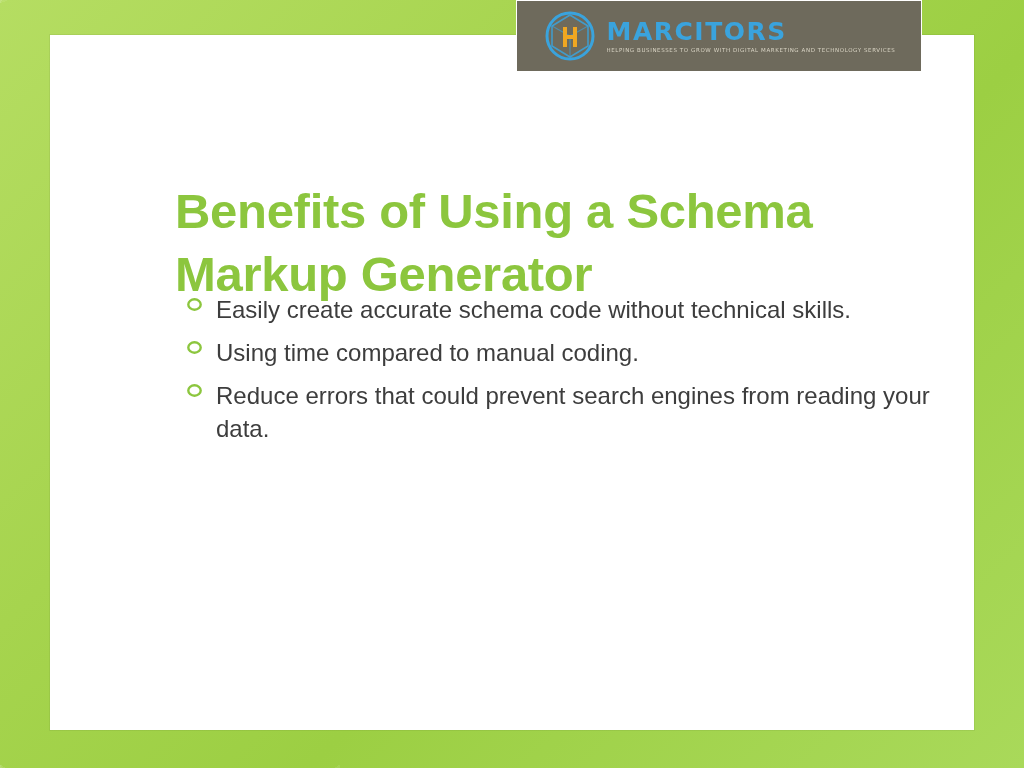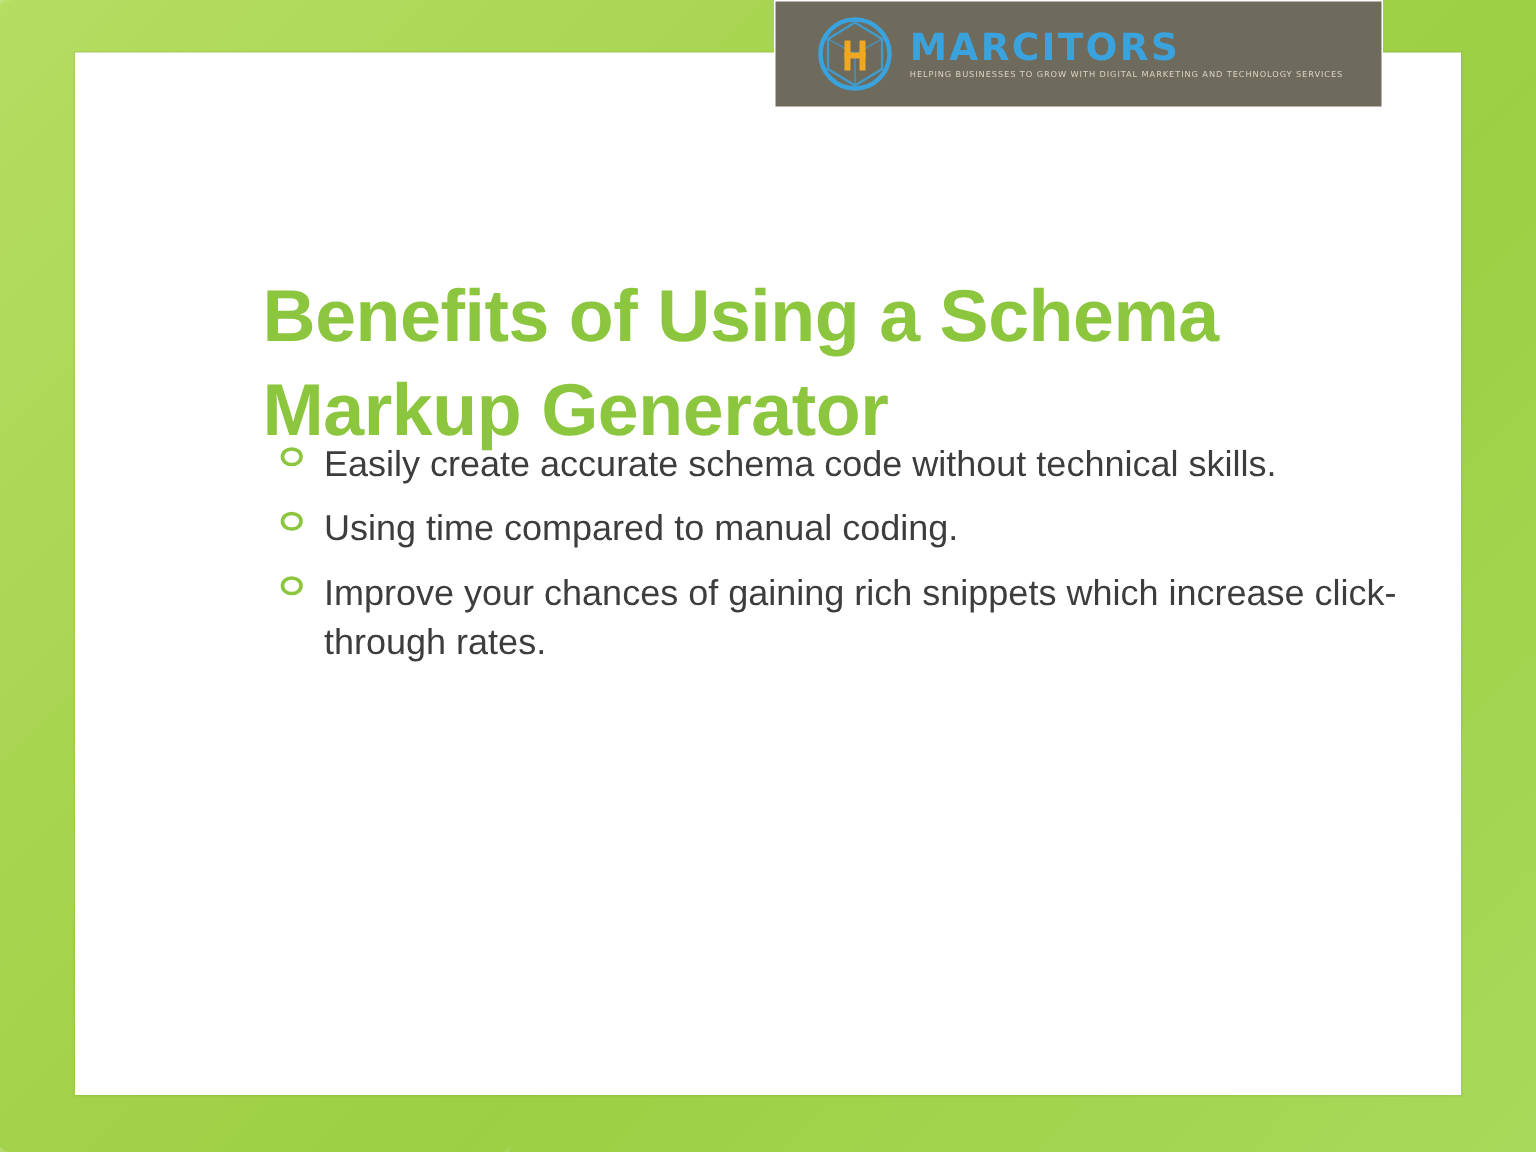--- a/index.html
+++ b/index.html
@@ -166,21 +166,21 @@
           </svg>
         </span>
         <span>Using time compared to manual coding.</span>
       </li>
       <li class="bullet-item">
         <span class="bullet-glyph">
           <svg width="17" height="17" viewBox="0 0 17 17" aria-hidden="true">
             <ellipse cx="8.5" cy="8.5" rx="6.2" ry="5.2" fill="none" stroke="#8cc63e" stroke-width="2.4"></ellipse>
           </svg>
         </span>
-        <span>Improve your chances of gaining rich snippets which increase click-through rates.</span>
+        <span>Reduce errors that could prevent search engines from reading your data.</span>
       </li>
     </ul>
   </div>
 
   <div class="logo-box">
     <span class="logo-mark">
       <svg width="54" height="54" viewBox="0 0 54 54" aria-hidden="true">
         <circle cx="27" cy="27" r="23" fill="none" stroke="#3aa3dd" stroke-width="3"></circle>
         <path d="M27 6 L45 17 L45 37 L27 48 L9 37 L9 17 Z" fill="none" stroke="#3aa3dd" stroke-width="1.6" opacity="0.85"></path>
         <path d="M9 17 L27 27 L45 17 M27 27 L27 48" fill="none" stroke="#3aa3dd" stroke-width="1.2" opacity="0.6"></path>

